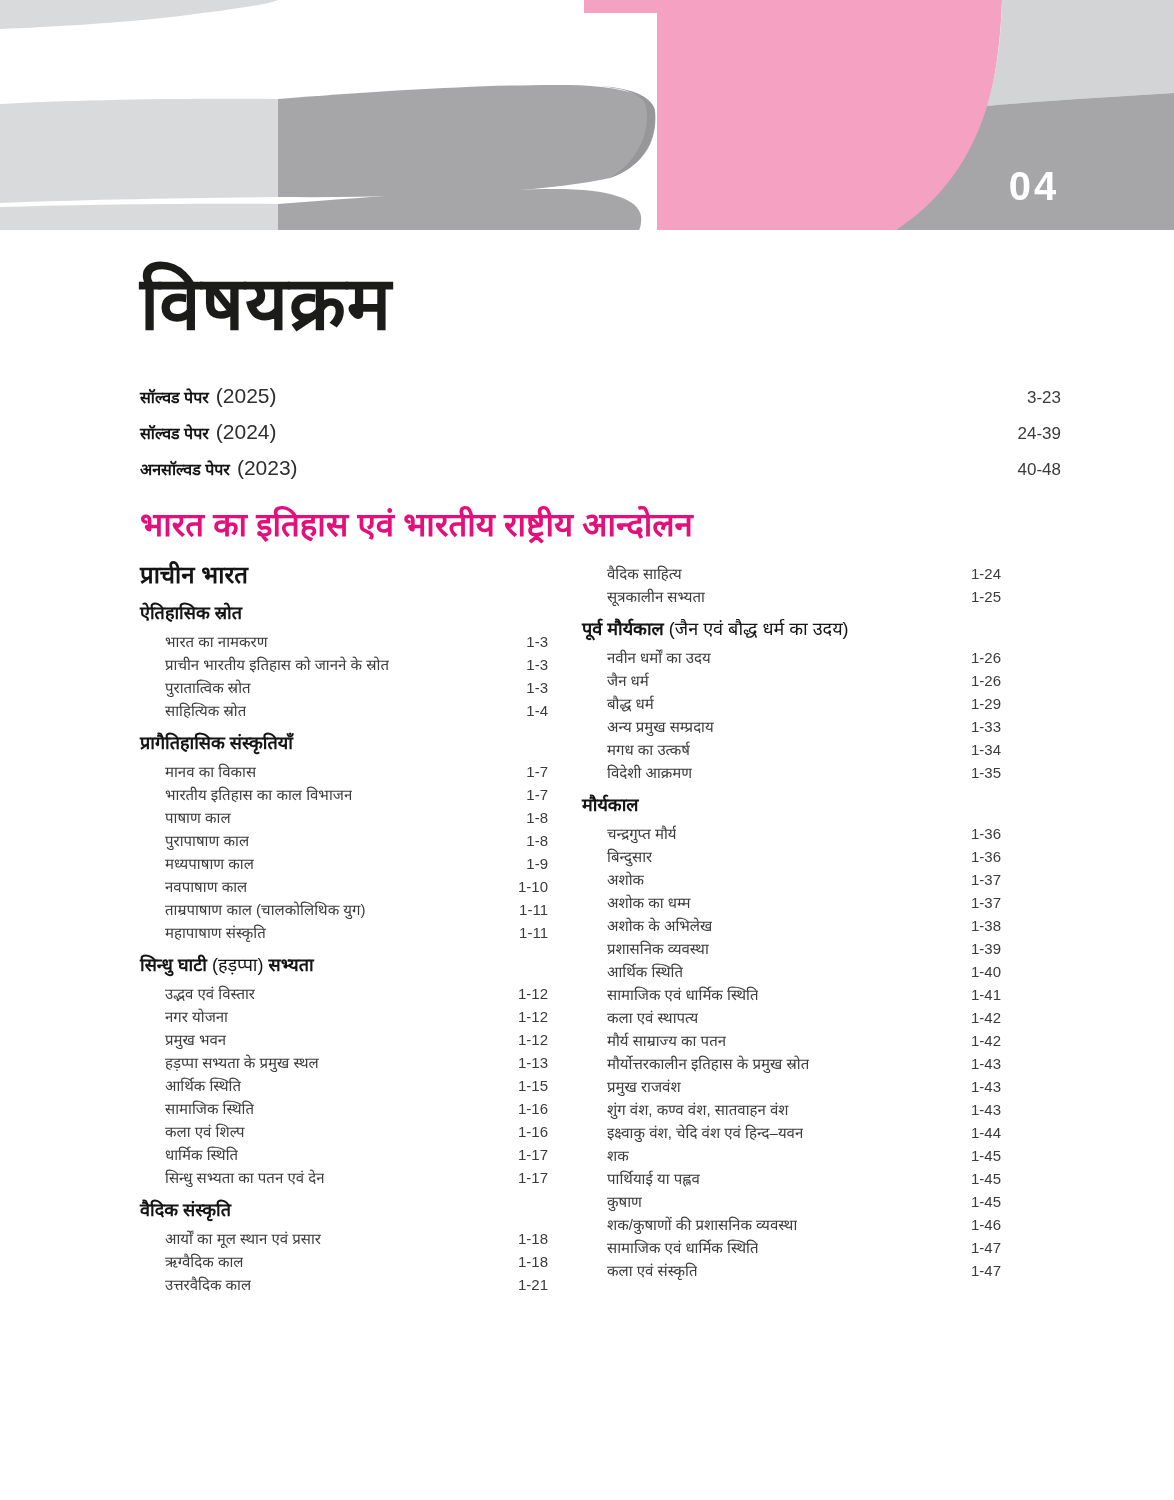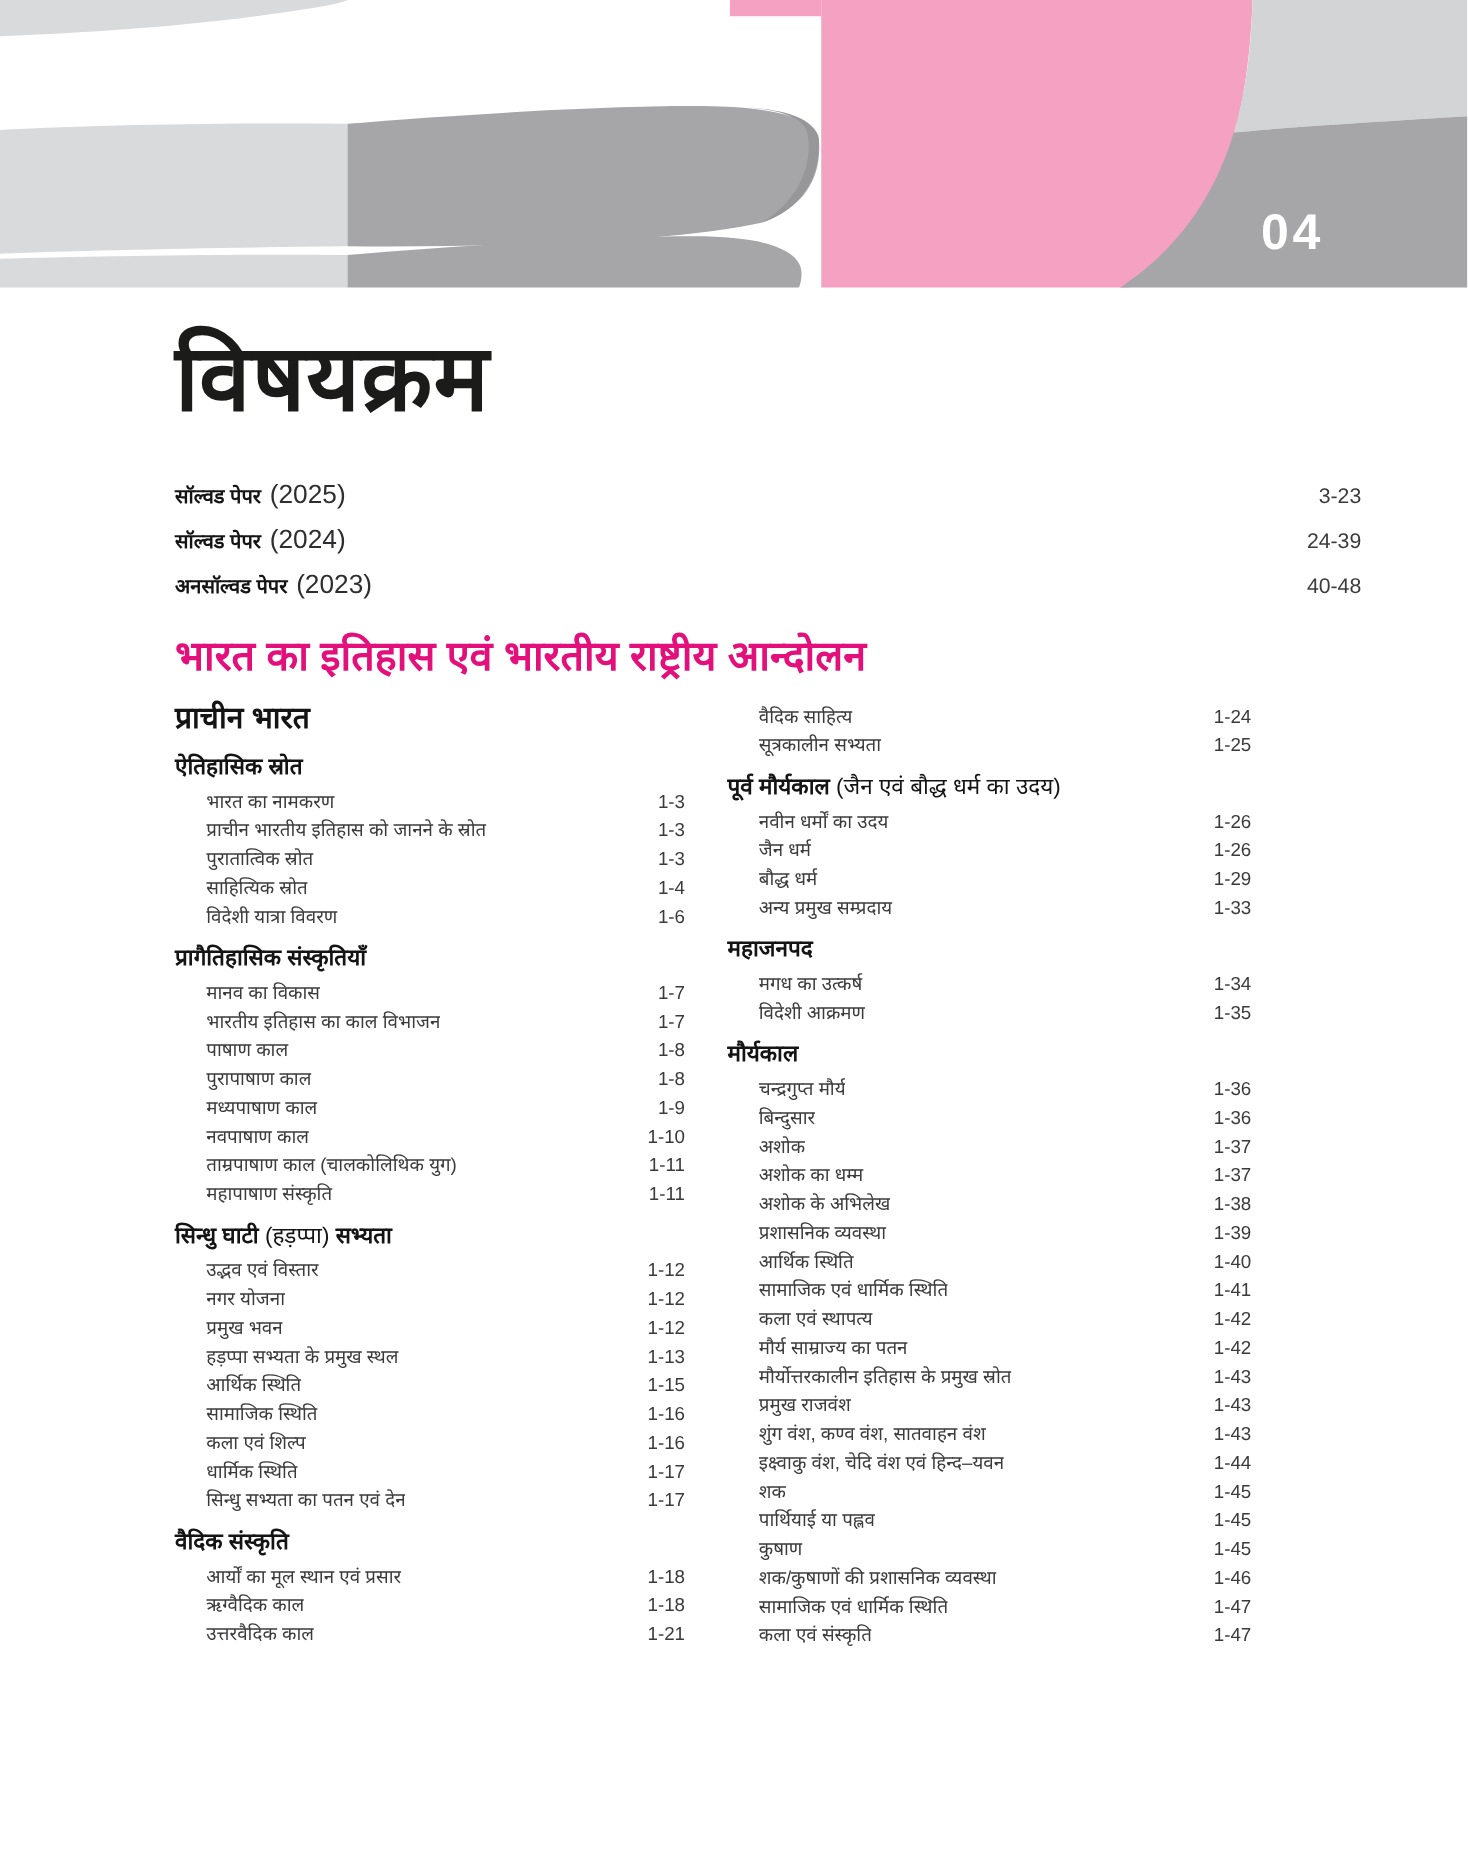--- a/index.html
+++ b/index.html
@@ -21,21 +21,21 @@
   }
   
   .header-art{position:relative;width:1174px;height:230px;}
   .header-art svg{display:block;width:1174px;height:230px;}
   .chapter-badge{
     position:absolute;left:988px;top:141px;width:92px;height:52px;
     display:flex;align-items:center;justify-content:center;
     font-size:40px;font-weight:700;letter-spacing:3px;color:#ffffff;margin-top:19px;
   }
   
-  .content{padding:0 85px 0 140px;}
+  .content{padding:0 113px 0 140px;}
   .page-title{
     margin-top:26px;
     font-family:"Liberation Serif", serif;
     font-weight:700;font-size:74px;line-height:96px;
     color:#1b1b19;letter-spacing:1px;
   }
   .papers{margin-top:26px;}
   .paper-row{
     display:flex;justify-content:space-between;align-items:baseline;
     height:36px;line-height:36px;
@@ -131,24 +131,20 @@
           <span class="toc-item-page">1-3</span>
         </div>
         <div class="toc-item">
           <span class="toc-item-label">पुरातात्विक स्रोत</span>
           <span class="toc-item-page">1-3</span>
         </div>
         <div class="toc-item">
           <span class="toc-item-label">साहित्यिक स्रोत</span>
           <span class="toc-item-page">1-4</span>
         </div>
-        <div class="toc-item">
-          <span class="toc-item-label">विदेशी यात्रा विवरण</span>
-          <span class="toc-item-page">1-6</span>
-        </div>
         <div class="toc-heading"><span class="hb">प्रागैतिहासिक संस्कृतियाँ</span></div>
         <div class="toc-item">
           <span class="toc-item-label">मानव का विकास</span>
           <span class="toc-item-page">1-7</span>
         </div>
         <div class="toc-item">
           <span class="toc-item-label">भारतीय इतिहास का काल विभाजन</span>
           <span class="toc-item-page">1-7</span>
         </div>
         <div class="toc-item">
@@ -245,21 +241,20 @@
           <span class="toc-item-page">1-26</span>
         </div>
         <div class="toc-item">
           <span class="toc-item-label">बौद्ध धर्म</span>
           <span class="toc-item-page">1-29</span>
         </div>
         <div class="toc-item">
           <span class="toc-item-label">अन्य प्रमुख सम्प्रदाय</span>
           <span class="toc-item-page">1-33</span>
         </div>
-        <div class="toc-heading"><span class="hb">महाजनपद</span></div>
         <div class="toc-item">
           <span class="toc-item-label">मगध का उत्कर्ष</span>
           <span class="toc-item-page">1-34</span>
         </div>
         <div class="toc-item">
           <span class="toc-item-label">विदेशी आक्रमण</span>
           <span class="toc-item-page">1-35</span>
         </div>
         <div class="toc-heading"><span class="hb">मौर्यकाल</span></div>
         <div class="toc-item">

